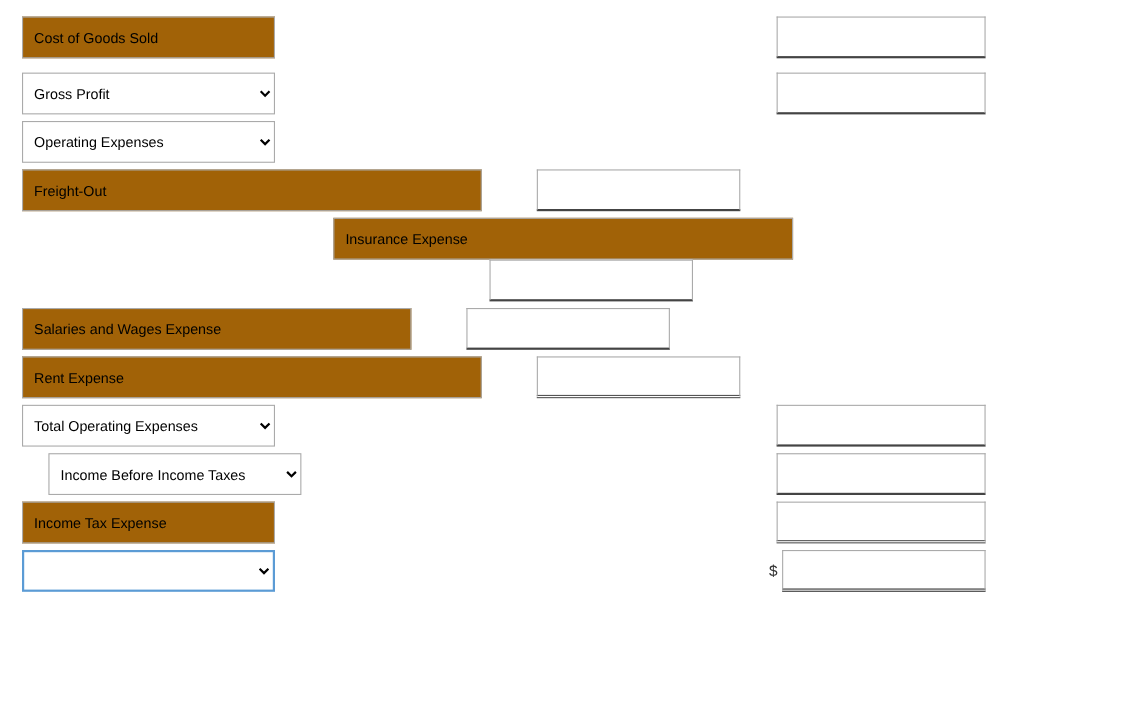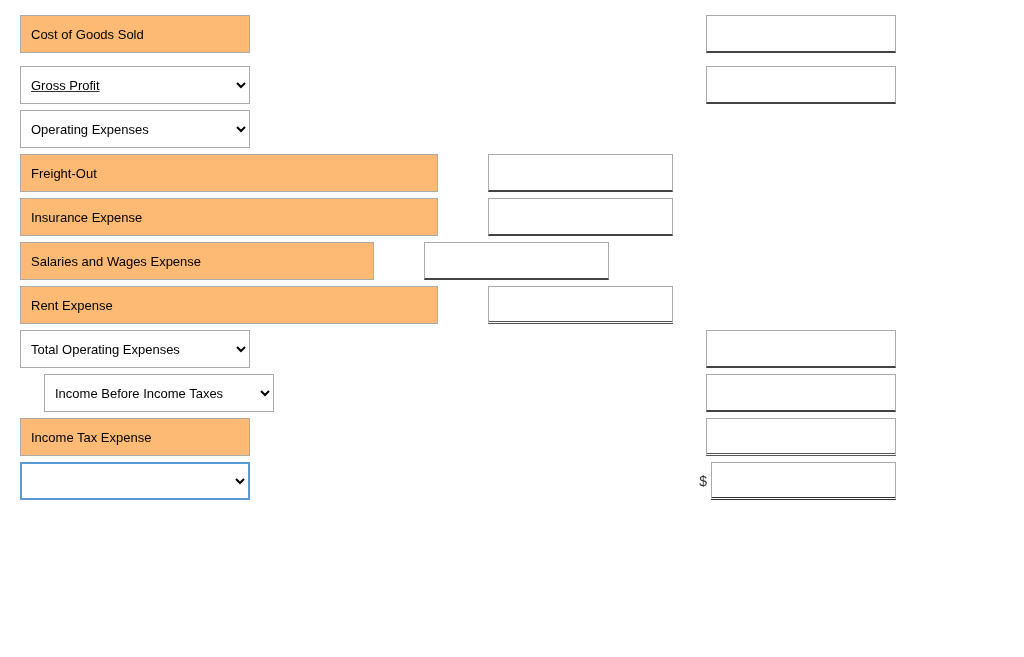--- a/index.html
+++ b/index.html
@@ -30,21 +30,21 @@
       align-items: center;
       height: 52px;
       padding: 6px 0;
     }
 
     .field-text {
       border: 1px solid #aaa;
       height: 38px;
       padding: 6px 10px;
       font-size: 13px;
-      background: #fdba74;
+      background: #a16207;
       display: flex;
       align-items: center;
     }
 
     .field-select {
       border: 1px solid #aaa;
       height: 38px;
       padding: 4px 6px;
       font-size: 13px;
       background: #fff;
@@ -74,41 +74,41 @@
 
 <div class="form-container">
 
   <div class="row" style="position:relative; display:flex; align-items:center; margin-bottom:6px;">
     <input type="text" class="field-text w230" value="Cost of Goods Sold" readonly="" style="">
     <div class="right-col">
       <input type="text" class="field-number w190" style="">
     </div>
   </div>
 
-  <div style="position:relative; display:flex; align-items:center; margin-bottom:6px;text-decoration:underline;">
+  <div style="position:relative; display:flex; align-items:center; margin-bottom:6px;">
     <select class="field-select w230">
       <option>Gross Profit</option>
     </select>
     <div class="right-col">
       <input type="text" class="field-number w190" style="">
     </div>
   </div>
 
   <div style="position:relative; display:flex; align-items:center; margin-bottom:6px;">
     <select class="field-select w230">
       <option>Operating Expenses</option>
     </select>
   </div>
 
   <div style="position:relative; display:flex; align-items:center; margin-bottom:6px;">
     <input type="text" class="field-text" style="width: 418px;" value="Freight-Out" readonly="">
     <input type="text" class="field-number" style="width: 185px; margin-left: 50px;">
   </div>
 
-  <div style="position:relative; display:flex; align-items:center; margin-bottom:6px;">
+  <div style="position:relative; display:flex; align-items:center; margin-bottom:6px;flex-direction:column;">
     <input type="text" class="field-text" style="width: 418px;" value="Insurance Expense" readonly="">
     <input type="text" class="field-number" style="width: 185px; margin-left: 50px;">
   </div>
 
   <div style="position:relative; display:flex; align-items:center; margin-bottom:6px;">
     <input type="text" class="field-text" style="width: 354px;" value="Salaries and Wages Expense" readonly="">
     <input type="text" class="field-number" style="width: 185px; margin-left: 50px;">
   </div>
 
   <div style="position:relative; display:flex; margin-bottom:6px;">

